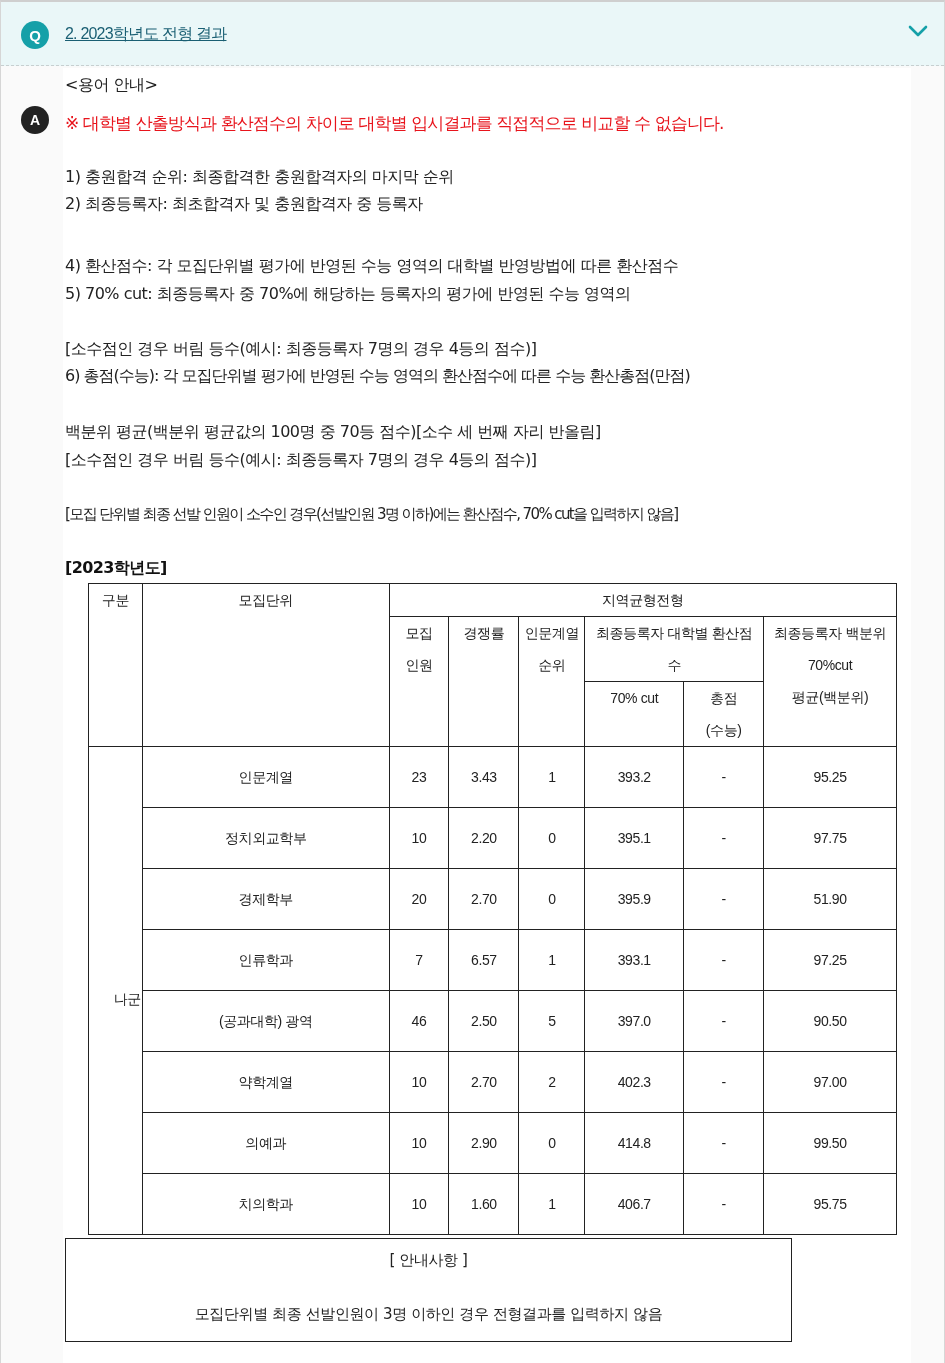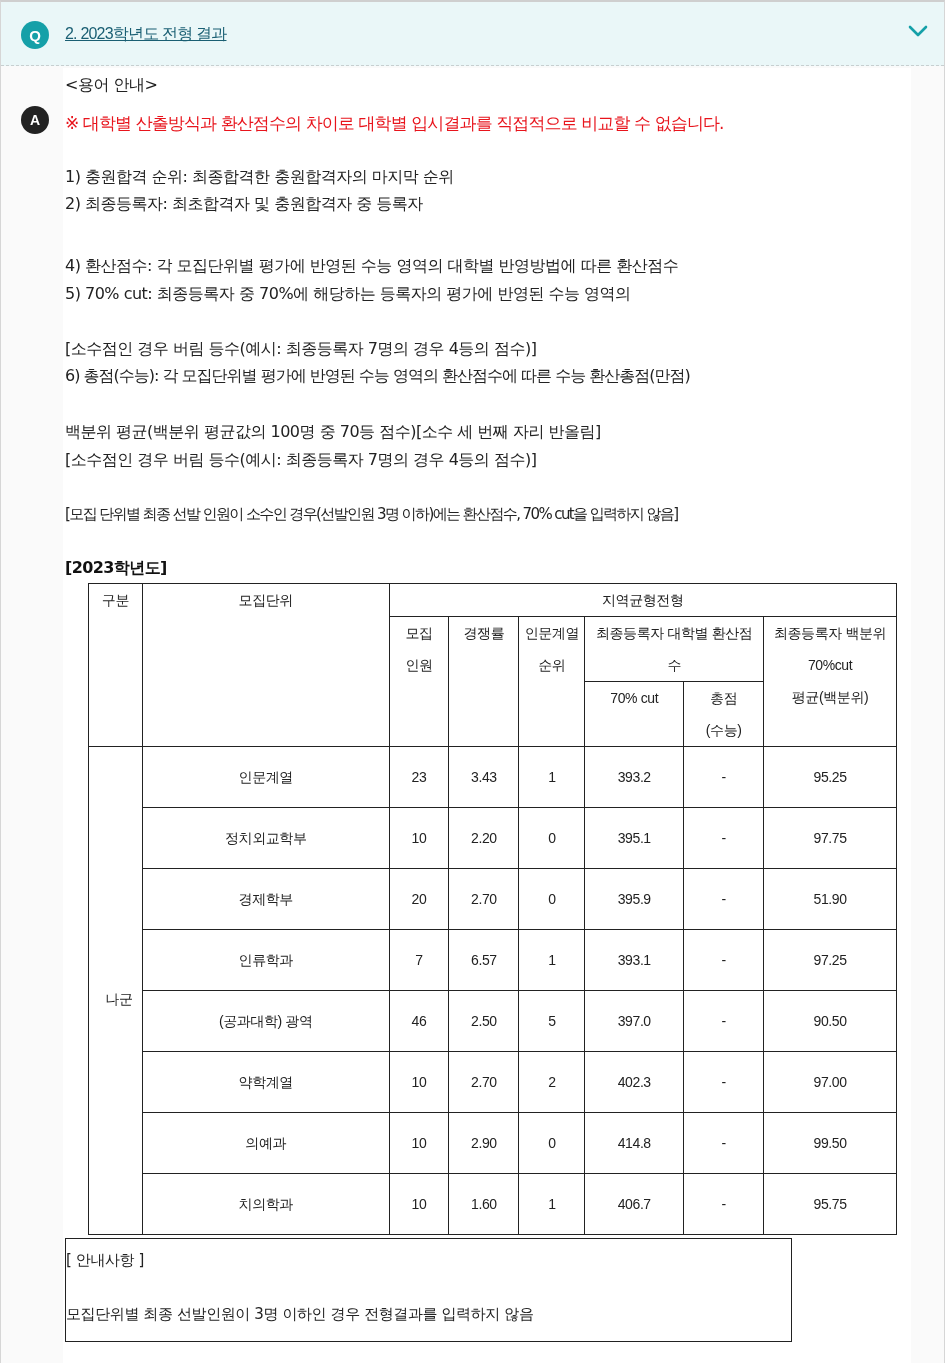--- a/index.html
+++ b/index.html
@@ -80,26 +80,26 @@
     table.res td, table.res th {
       border: 1px solid #222;
       font-weight: normal;
       text-align: center;
       vertical-align: top;
       line-height: 32px;
       padding: 0 1px;
       letter-spacing: -0.4px;
     }
     table.res tr.data td { height: 61px; vertical-align: middle; }
-    table.res td.group { vertical-align: top; padding-top: 16px; text-align: center; padding-left: 8px; }
+    table.res td.group { vertical-align: top; padding-top: 16px; text-align: right; padding-left: 8px; }
     .notice {
       position: absolute; left: 64px; top: 1236px;
       width: 727px; height: 104px;
       border: 1px solid #222; background: #fff;
-      text-align: left; font-size: 15px; color: #222;
+      text-align: center; font-size: 15px; color: #222;
       letter-spacing: -0.4px;
       padding-left: 40px;
     }
     .notice .n-title { position: absolute; left: 0; right: 0; top: 12px; }
     .notice .n-body { position: absolute; left: 0; right: 0; top: 66px; }
   </style>
 </head>
 <body>
 
 <div class="faq">

